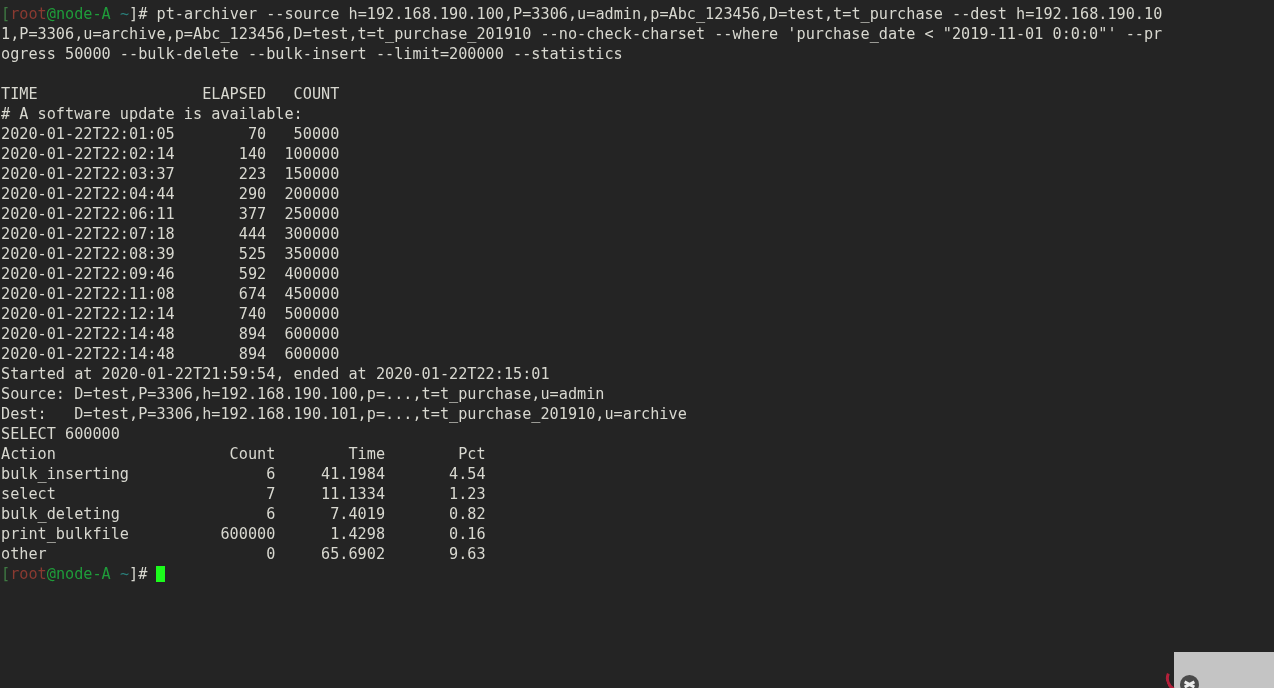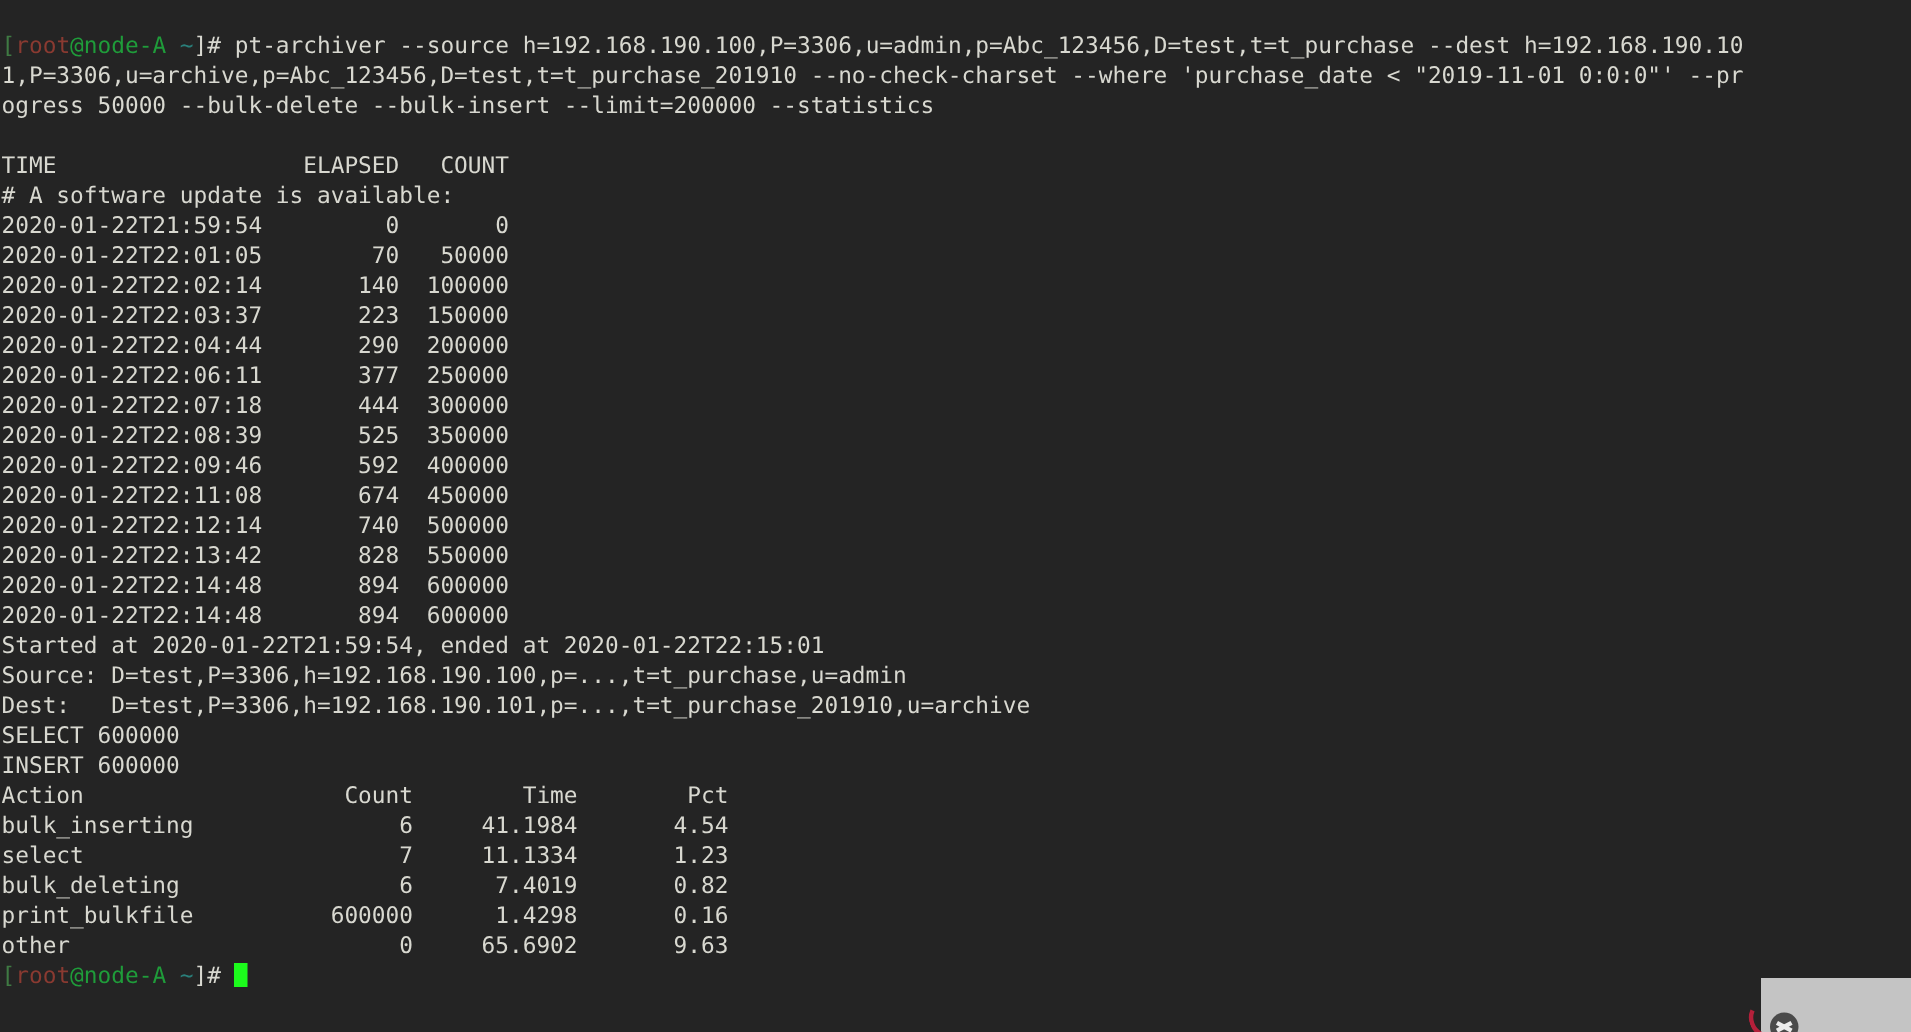--- a/index.html
+++ b/index.html
@@ -16,21 +16,21 @@
 
   #terminal {
     position: relative;
     width: 1274px;
     height: 688px;
     background: #242424;
     color: #d8d8d0;
     font-family: "DejaVu Sans Mono", "Liberation Mono", monospace;
     font-size: 15.2px;
     line-height: 20px;
-    padding: 20px 0 0 0;
+    padding: 4px 0 0 0;
     box-sizing: border-box;
     overflow: hidden;
   }
 
   .line {
     white-space: pre;
     height: 20px;
     line-height: 20px;
     padding-left: 1px;
     font-variant-ligatures: none;
@@ -141,41 +141,38 @@
 
   <div class="line">1,P=3306,u=archive,p=Abc_123456,D=test,t=t_purchase_201910 --no-check-charset --where 'purchase_date &lt; "2019-11-01 0:0:0"' --pr</div>
   <div class="line">ogress 50000 --bulk-delete --bulk-insert --limit=200000 --statistics</div>
 
   <div class="blank"></div>
 
   <div class="line">TIME                  ELAPSED   COUNT</div>
 
   <div class="line"># A software update is available:</div>
   <div id="progress-rows">
-      <div class="line">2020-01-22T21:59:54         0       0</div>
       <div class="line">2020-01-22T22:01:05        70   50000</div>
       <div class="line">2020-01-22T22:02:14       140  100000</div>
       <div class="line">2020-01-22T22:03:37       223  150000</div>
       <div class="line">2020-01-22T22:04:44       290  200000</div>
       <div class="line">2020-01-22T22:06:11       377  250000</div>
       <div class="line">2020-01-22T22:07:18       444  300000</div>
       <div class="line">2020-01-22T22:08:39       525  350000</div>
       <div class="line">2020-01-22T22:09:46       592  400000</div>
       <div class="line">2020-01-22T22:11:08       674  450000</div>
       <div class="line">2020-01-22T22:12:14       740  500000</div>
-      <div class="line">2020-01-22T22:13:42       828  550000</div>
       <div class="line">2020-01-22T22:14:48       894  600000</div>
       <div class="line">2020-01-22T22:14:48       894  600000</div>
     </div>
 
   <div class="line">Started at 2020-01-22T21:59:54, ended at 2020-01-22T22:15:01</div>
   <div class="line">Source: D=test,P=3306,h=192.168.190.100,p=...,t=t_purchase,u=admin</div>
   <div class="line">Dest:   D=test,P=3306,h=192.168.190.101,p=...,t=t_purchase_201910,u=archive</div>
   <div class="line">SELECT 600000</div>
-  <div class="line">INSERT 600000</div>
 
   <div class="line">Action                   Count        Time        Pct</div>
   <div id="action-rows">
       <div class="line">bulk_inserting               6     41.1984       4.54</div>
       <div class="line">select                       7     11.1334       1.23</div>
       <div class="line">bulk_deleting                6      7.4019       0.82</div>
       <div class="line">print_bulkfile          600000      1.4298       0.16</div>
       <div class="line">other                        0     65.6902       9.63</div>
     </div>
 

